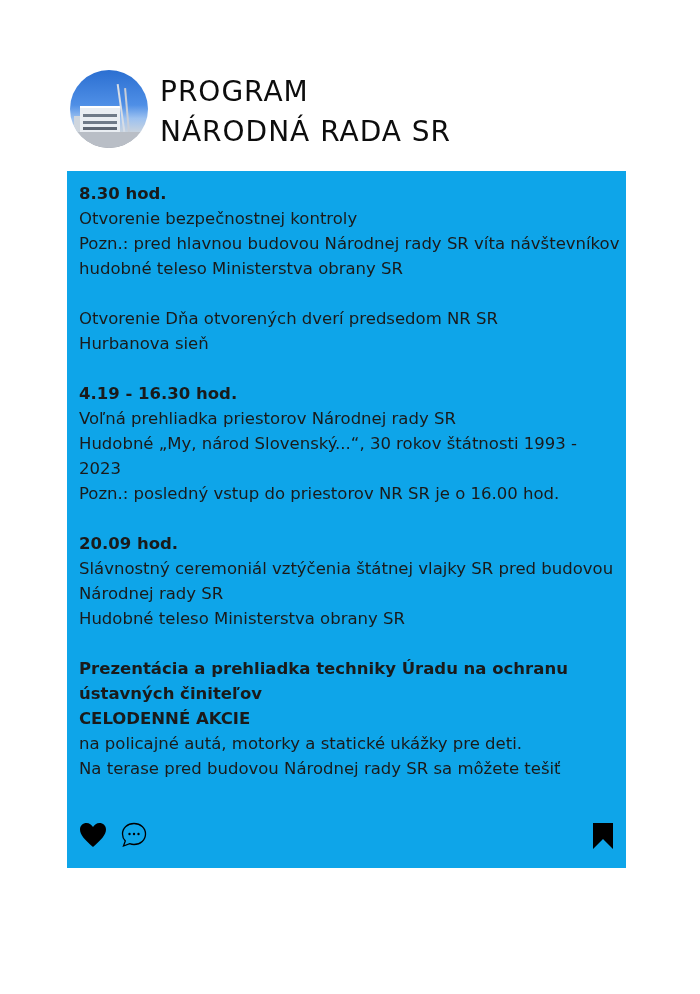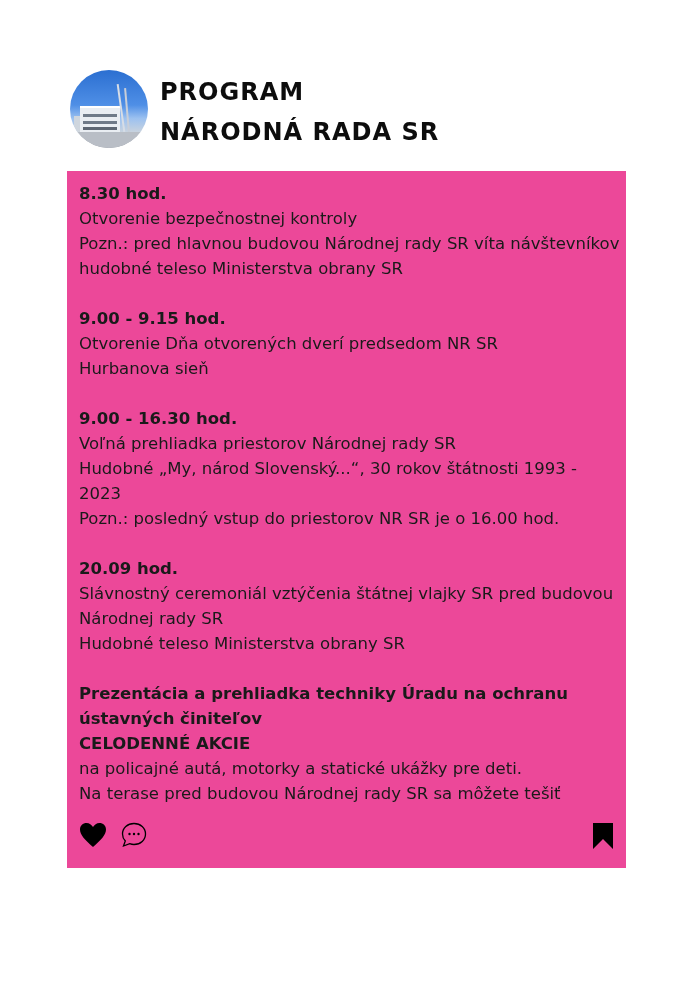--- a/index.html
+++ b/index.html
@@ -9,23 +9,23 @@
   .avatar { position:absolute; left:0; top:0; width:78px; height:78px; border-radius:50%; overflow:hidden;
             background:linear-gradient(180deg,#2b6fd1 0%,#4f8fe6 45%,#9cc1f0 62%,#c9d3de 80%,#8a8f98 100%); }
   .avatar .bldg { position:absolute; left:10px; top:36px; width:40px; height:26px; background:#e9edf2;
                   border-top:2px solid #fff; }
   .avatar .bldg::before { content:""; position:absolute; left:3px; top:6px; width:34px; height:3px; background:#6f7a88;
                           box-shadow:0 7px 0 #6f7a88, 0 13px 0 #5d6673; }
   .avatar .wing { position:absolute; left:4px; top:46px; width:12px; height:18px; background:#cfd6de; }
   .avatar .pole { position:absolute; left:50px; top:14px; width:2px; height:48px; background:#d7dde6; transform:rotate(-8deg); }
   .avatar .pole2 { position:absolute; left:56px; top:18px; width:2px; height:44px; background:#c8ced8; transform:rotate(-5deg); }
   .avatar .ground { position:absolute; left:0; top:62px; width:78px; height:16px; background:#b9bec6; }
-  .title { position:absolute; left:90px; top:2px; font-weight:bold; font-size:24px; line-height:40px;
+  .title { position:absolute; left:90px; top:2px; font-weight:normal; font-size:28px; line-height:40px;
            letter-spacing:1px; color:#0d0d0d; }
-  .card { position:absolute; left:67px; top:171px; width:559px; height:697px; background:#ec4899; }
+  .card { position:absolute; left:67px; top:171px; width:559px; height:697px; background:#0ea5e9; }
   .content { position:absolute; left:12px; top:10px; width:545px; font-size:16.5px; line-height:25px; color:#1a1a1a; }
   .block { margin-bottom:25px; }
   .time { font-weight:bold; }
   .it { }
   .bold { font-weight:bold; }
   .icons { position:absolute; left:12px; bottom:18px; width:535px; height:28px; }
   .icon { position:absolute; top:0; cursor:pointer; }
   .heart { left:0; }
   .comment { left:42px; }
   .bookmark { right:0; }
@@ -50,27 +50,26 @@
 <div class="card">
   <div class="content">
 
     <div class="block">
       <div class="time">8.30 hod.</div>
       <div>Otvorenie bezpečnostnej kontroly</div>
       <div class="it">Pozn.: pred hlavnou budovou Národnej rady SR víta návštevníkov hudobné teleso Ministerstva obrany SR</div>
     </div>
 
     <div class="block">
-      <div class="time">9.00 - 9.15 hod.</div>
       <div>Otvorenie Dňa otvorených dverí predsedom NR SR</div>
       <div class="it">Hurbanova sieň</div>
     </div>
 
     <div class="block">
-      <div class="time">9.00 - 16.30 hod.</div>
+      <div class="time">4.19 - 16.30 hod.</div>
       <div>Voľná prehliadka priestorov Národnej rady SR</div>
       <div><span>Hudobné </span><span class="it">„My, národ Slovenský...“, 30 rokov štátnosti 1993 - 2023</span></div>
       <div class="it">Pozn.: posledný vstup do priestorov NR SR je o 16.00 hod.</div>
     </div>
 
     <div class="block">
       <div class="time">20.09 hod.</div>
       <div>Slávnostný ceremoniál vztýčenia štátnej vlajky SR pred budovou Národnej rady SR</div>
       <div class="it">Hudobné teleso Ministerstva obrany SR</div>
     </div>

